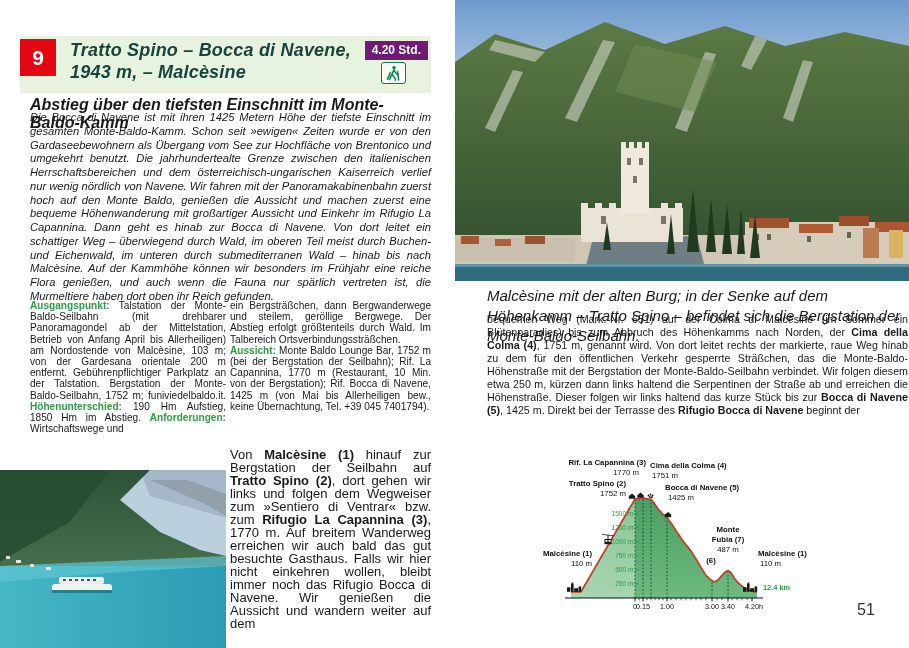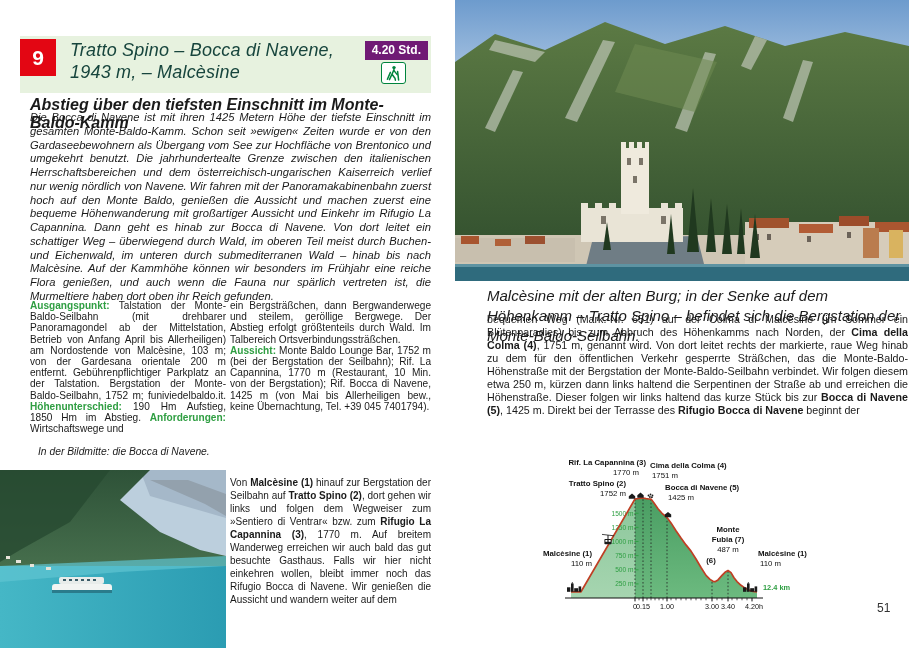--- a/index.html
+++ b/index.html
@@ -4,43 +4,43 @@
 <style>
   html,body{margin:0;padding:0}
   body{width:909px;height:648px;background:#fff;position:relative;overflow:hidden;
        font-family:"Liberation Sans","DejaVu Sans",sans-serif;color:#1a1a1a}
   .abs{position:absolute}
   
   #left-page{left:0;top:0;width:440px;height:648px}
   #header-band{left:20px;top:36px;width:411px;height:57px;background:#e7f2df}
   #route-badge{left:0;top:3px;width:36px;height:37px;background:#e30613;color:#fff;
       font-size:21px;font-weight:bold;display:flex;align-items:center;justify-content:center}
-  #route-title{left:50px;top:4px;width:290px;font-size:18px;font-weight:normal;font-style:italic;
+  #route-title{left:50px;top:4px;width:290px;font-size:18px;font-weight:bold;font-style:italic;
       line-height:21.5px;color:#17453d;letter-spacing:.2px}
   #time-badge{right:3px;top:5px;background:#701a75;color:#fff;font-size:12px;font-weight:bold;
       padding:2px 7px 2.5px}
   #hiker-box{right:25px;top:26px;width:23px;height:20px;background:#fff;border:1.6px solid #00843d;
       border-radius:3px;display:flex;align-items:center;justify-content:center}
   #subtitle{left:30px;top:96px;width:401px;font-size:16px;font-weight:bold;font-style:italic}
   #intro{left:30px;top:111px;width:401px;font-size:11.2px;font-style:italic;line-height:13.75px;
       text-align:justify}
   .info-col{font-size:10.1px;line-height:11.2px;text-align:justify}
   #info-col1{left:30px;top:300px;width:196px}
   #info-col2{left:230px;top:300px;width:201px}
   .kw{color:#2f9e42;font-weight:bold}
   #left-caption{left:38px;top:446px;width:190px;font-size:10.3px;font-style:italic;line-height:12.5px}
   #left-photo{left:0;top:470px;width:226px;height:178px;overflow:hidden}
-  #narrative{left:230px;top:476px;width:201px;font-size:10px;line-height:13px;text-align:justify}
+  #narrative{left:230px;top:448px;width:201px;font-size:13px;line-height:13px;text-align:justify}
   
   #right-page{left:455px;top:0;width:454px;height:648px}
   #right-photo{left:0;top:0;width:454px;height:281px;overflow:hidden}
   #photo-caption{left:32px;top:286px;width:421px;font-size:15px;font-style:italic;line-height:20px}
   #body-right{left:32px;top:313px;width:421px;font-size:10.7px;line-height:13px;text-align:justify}
   #chart-wrap{left:60px;top:455px;width:340px;height:162px}
-  #page-number{left:422px;top:601px;font-size:12px;color:#333}
+  #page-number{left:402px;top:601px;font-size:16px;color:#333}
   b{font-weight:bold}
   svg text{font-family:"Liberation Sans","DejaVu Sans",sans-serif}
 </style>
 </head>
 <body>
 
 <div id="left-page" class="abs">
 
   <div id="header-band" class="abs">
     <div id="route-badge" class="abs">9</div>
@@ -75,21 +75,20 @@
     <span>Wirtschaftswege und</span>
   </div>
 
   <div id="info-col2" class="abs info-col">
     <span>ein Bergsträßchen, dann Bergwanderwege und steilem, geröllige Bergwege. Der Abstieg erfolgt größtenteils durch Wald. Im Talbereich Ortsverbindungssträßchen.</span>
     <br>
     <span class="kw">Aussicht:</span>
     <span>Monte Baldo Lounge Bar, 1752 m (bei der Bergstation der Seilbahn); Rif. La Capannina, 1770 m (Restaurant, 10 Min. von der Bergstation); Rif. Bocca di Navene, 1425 m (von Mai bis Allerheiligen bew., keine Übernachtung, Tel. +39 045 7401794).</span>
   </div>
 
-  <div id="left-caption" class="abs">In der Bildmitte: die Bocca di Navene.</div>
 
   <div id="left-photo" class="abs">
     <svg width="226" height="178" viewBox="0 0 226 178">
       <defs>
         <linearGradient id="slopeG" x1="0" y1="0" x2="0" y2="1">
           <stop offset="0" stop-color="#2e5238"></stop>
             <stop offset="1" stop-color="#4a7350"></stop>
         </linearGradient>
         <linearGradient id="lakeG" x1="0" y1="0" x2="1" y2="0">
           <stop offset="0" stop-color="#45b7c6"></stop>

